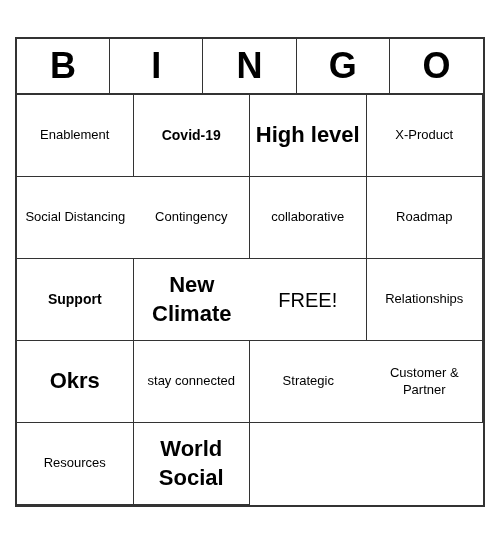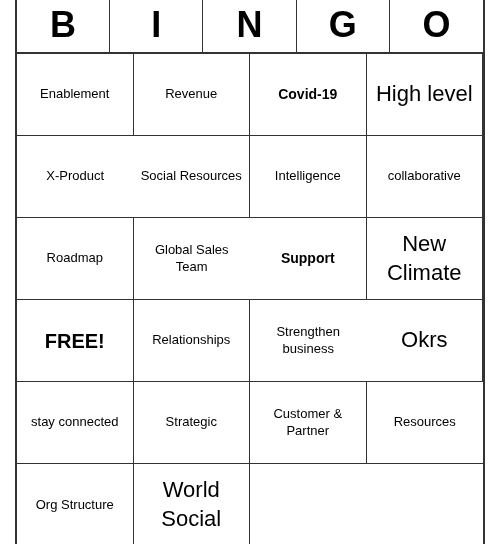--- a/index.html
+++ b/index.html
@@ -50,59 +50,55 @@
     }
     .bingo-cell:nth-child(5n) {
       border-right: none;
       text-align: center;
     }
     .bingo-cell:nth-child(n+21) {
       border-bottom: none;
     }
     .bingo-cell.large-text {
       font-size: 22px;
-      font-weight: normal;
+      font-weight: bold;
     }
     .bingo-cell.medium-text {
       font-size: 14px;
       font-weight: bold;
     }
     .bingo-cell.free {
       font-size: 20px;
-      font-weight: bold;
+      font-weight: normal;
     }
   </style>
 </head>
 <body>
 
 <div class="bingo-card">
   <div class="bingo-header">
   <div class="bingo-header-cell">B</div>
       <div class="bingo-header-cell">I</div>
       <div class="bingo-header-cell">N</div>
       <div class="bingo-header-cell">G</div>
       <div class="bingo-header-cell">O</div>
     </div>
   <div class="bingo-grid">
   <div class="bingo-cell">Enablement</div>
-      <div class="bingo-cell">Revenue</div>
       <div class="bingo-cell medium-text">Covid-19</div>
       <div class="bingo-cell large-text">High level</div>
       <div class="bingo-cell">X-Product</div>
-      <div class="bingo-cell">Social Resources</div>
-      <div class="bingo-cell">Intelligence</div>
+      <div class="bingo-cell">Social Distancing</div>
+      <div class="bingo-cell">Contingency</div>
       <div class="bingo-cell">collaborative</div>
       <div class="bingo-cell">Roadmap</div>
-      <div class="bingo-cell">Global Sales Team</div>
       <div class="bingo-cell medium-text">Support</div>
       <div class="bingo-cell large-text">New Climate</div>
       <div class="bingo-cell free">FREE!</div>
       <div class="bingo-cell">Relationships</div>
-      <div class="bingo-cell">Strengthen business</div>
       <div class="bingo-cell large-text">Okrs</div>
       <div class="bingo-cell">stay connected</div>
       <div class="bingo-cell">Strategic</div>
       <div class="bingo-cell">Customer &amp; Partner</div>
       <div class="bingo-cell">Resources</div>
-      <div class="bingo-cell">Org Structure</div>
       <div class="bingo-cell large-text">World Social</div>
     </div>
 </div>
 
 </body></html>

